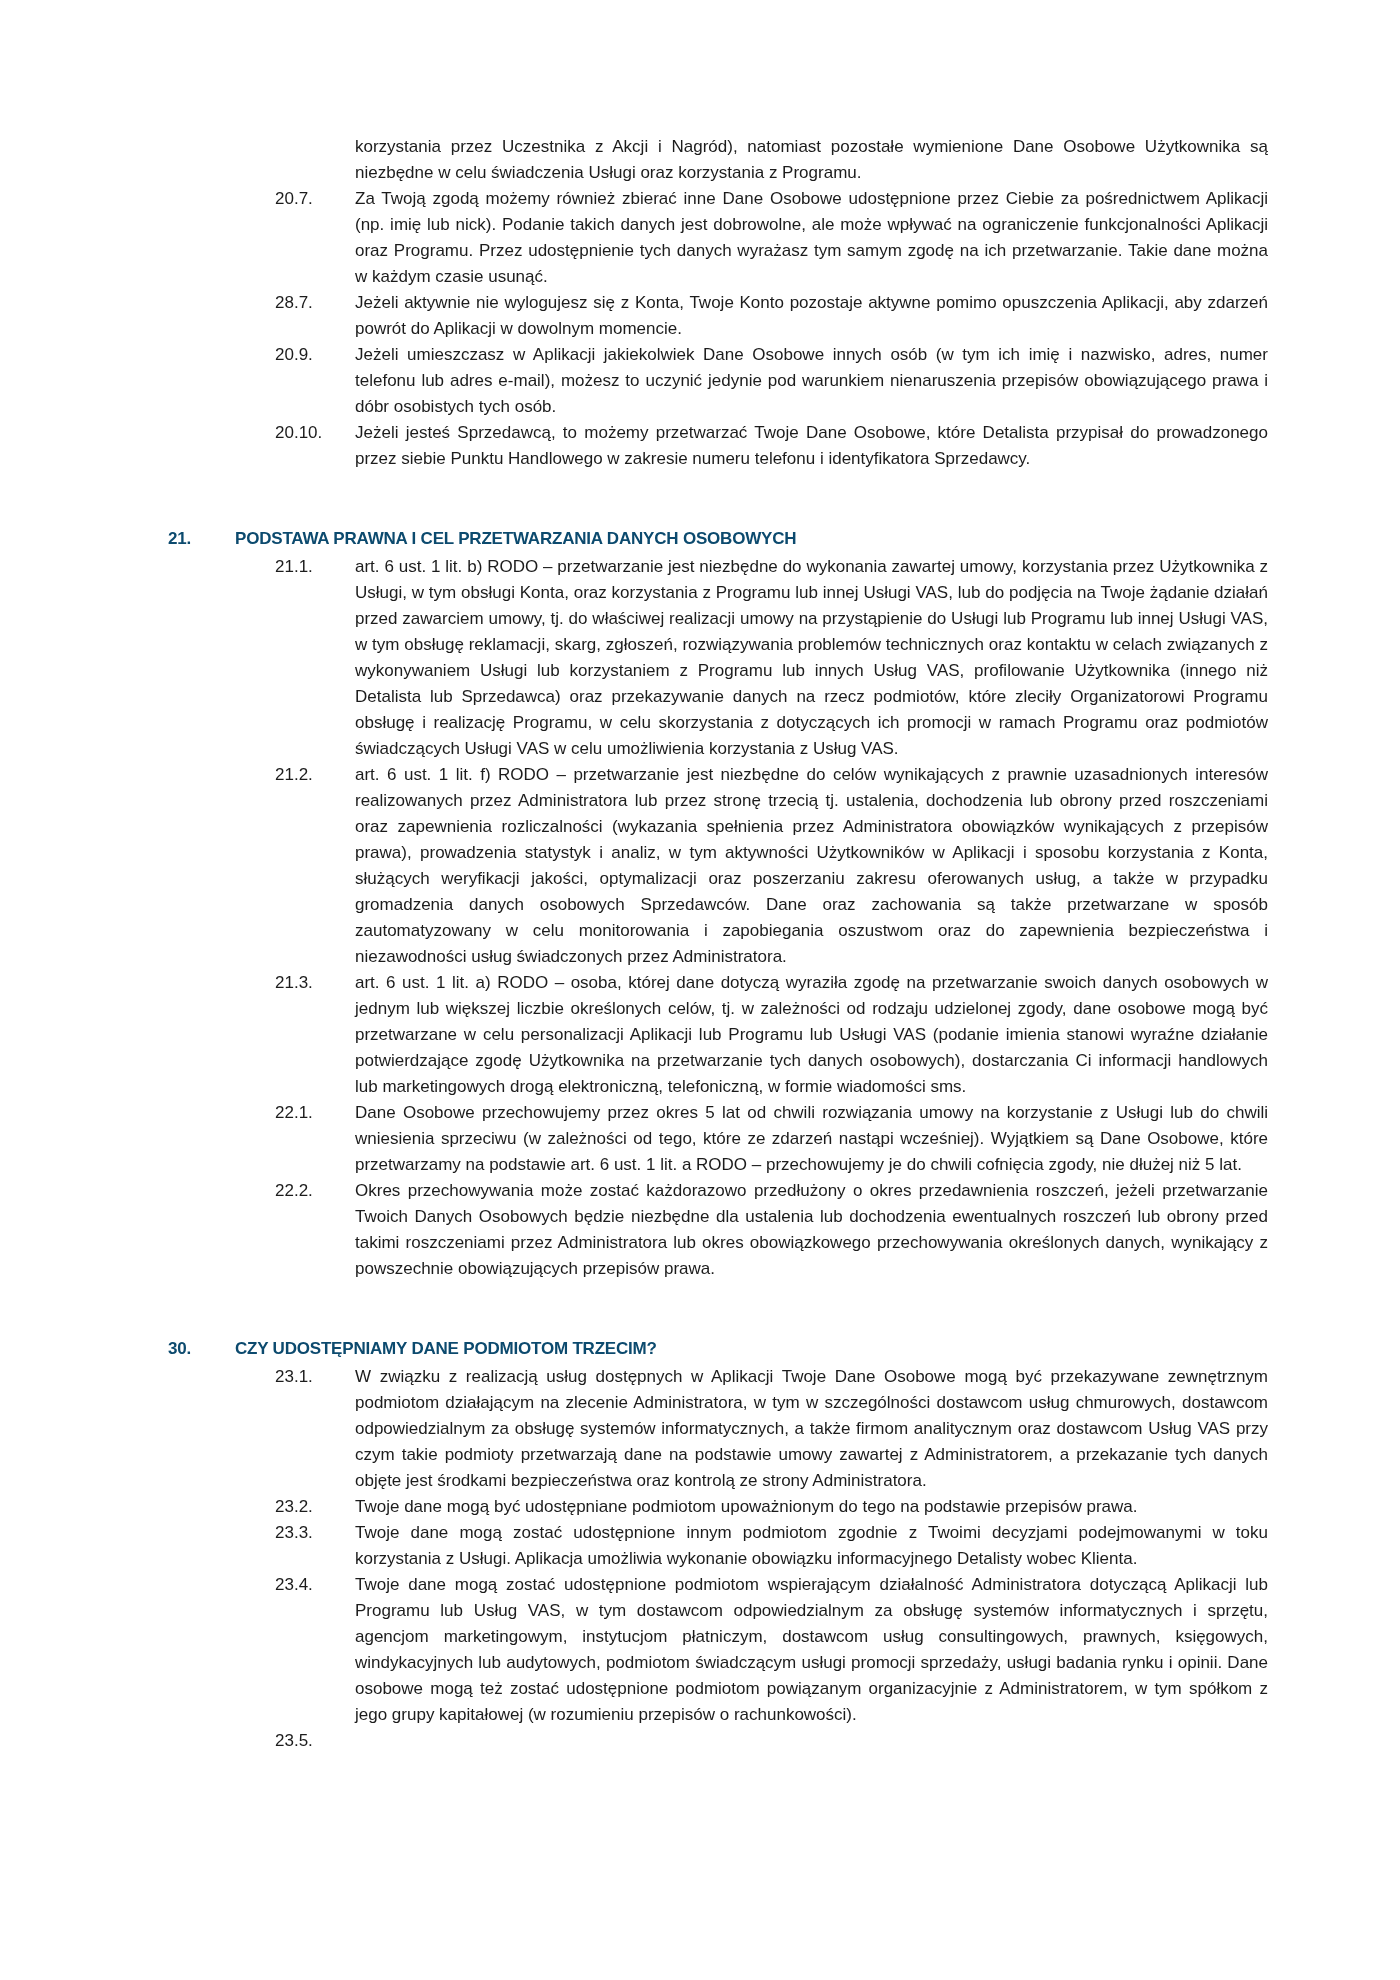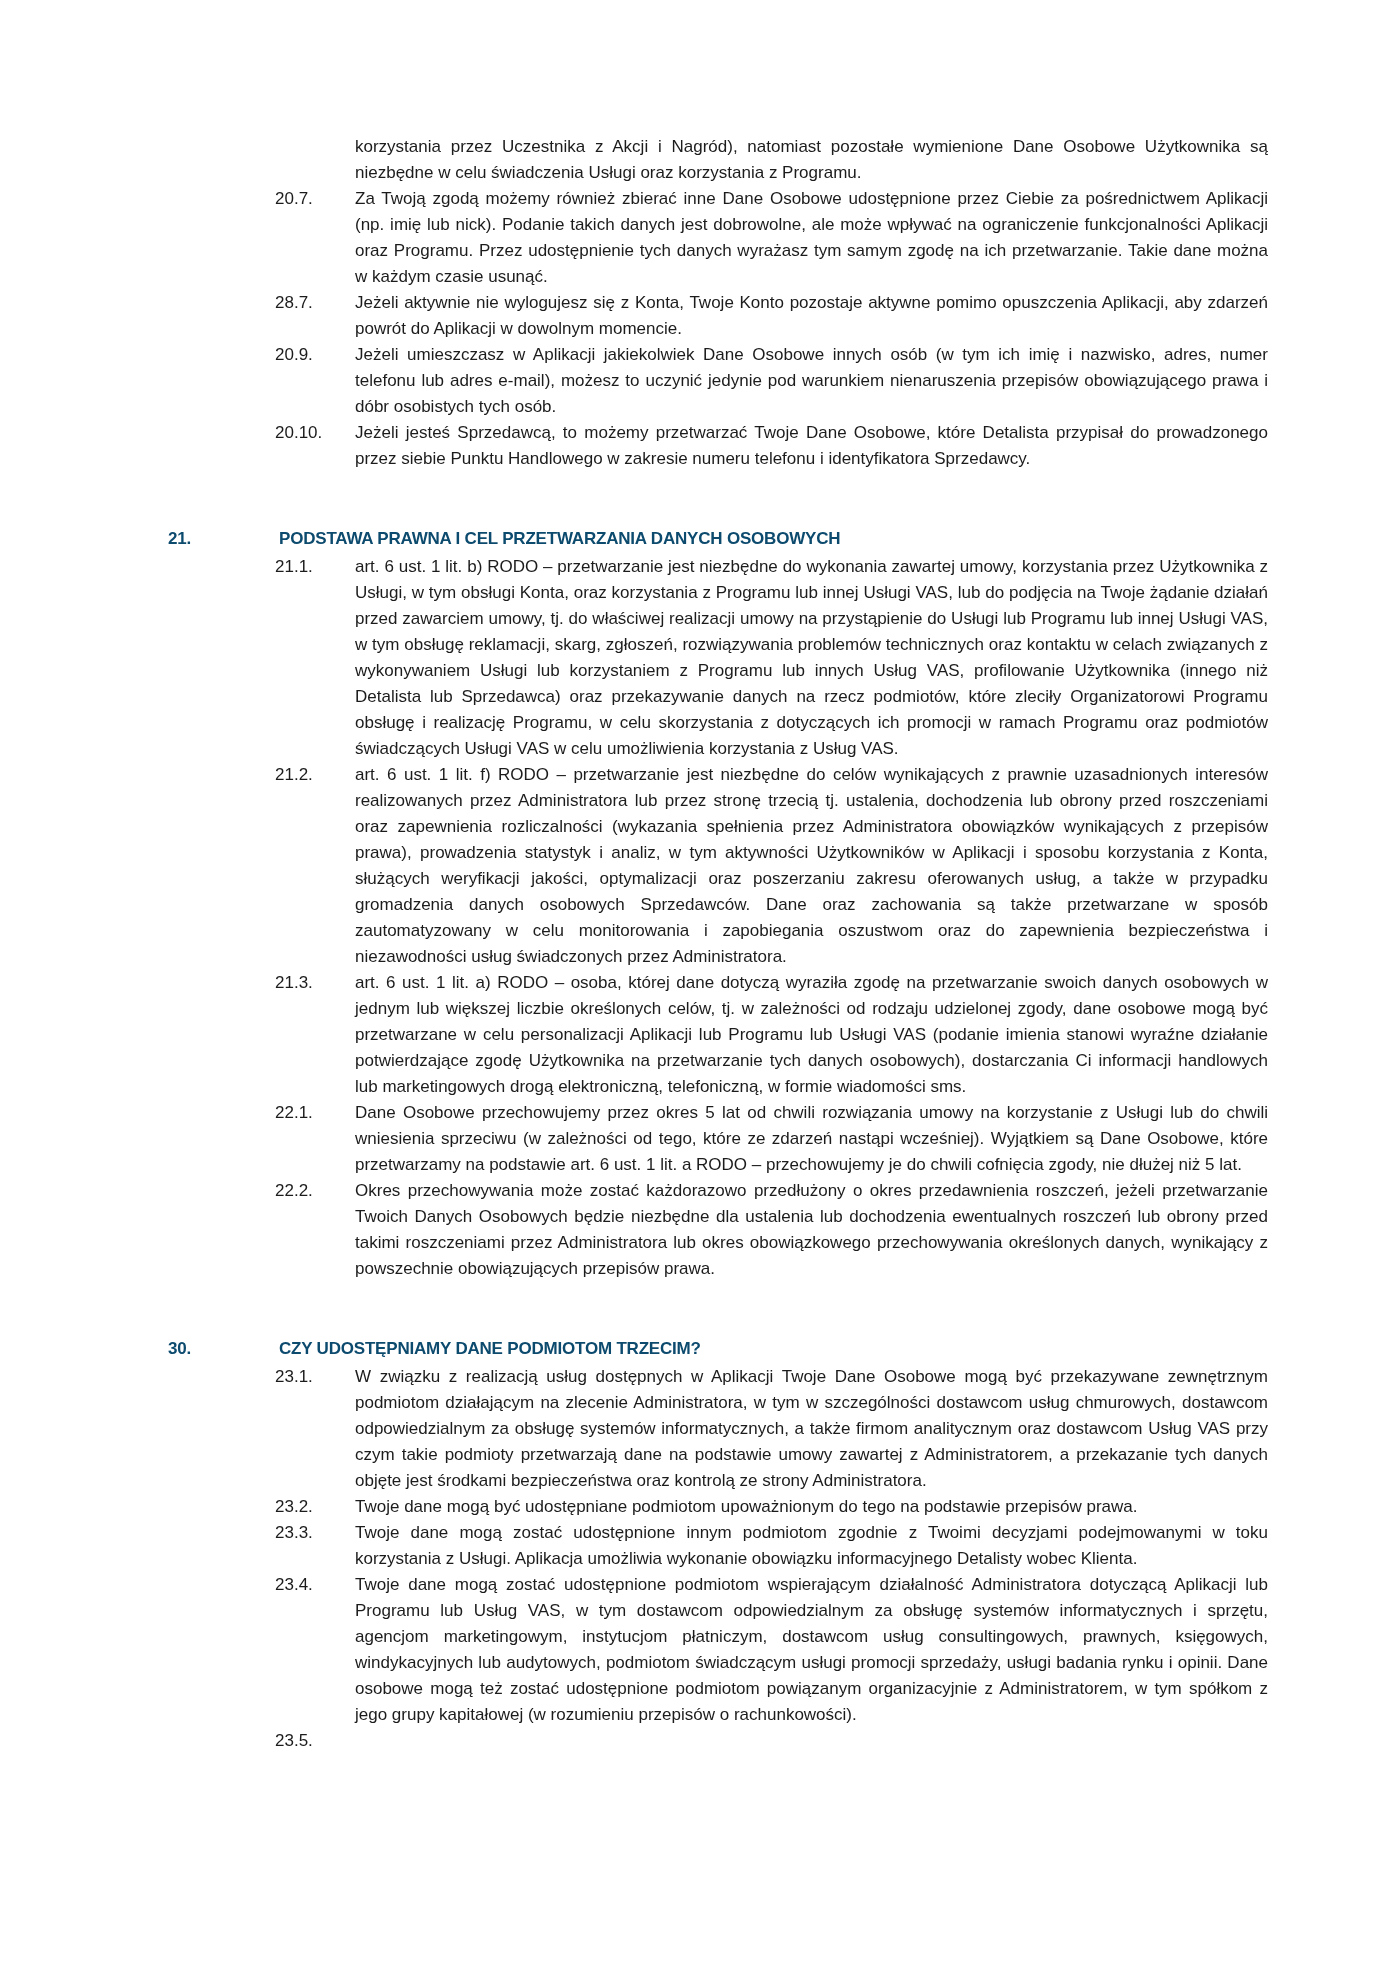--- a/index.html
+++ b/index.html
@@ -39,21 +39,20 @@
   }
   .cellC {            
     flex: none;
     width: 913px;
     text-align: justify;
     text-justify: inter-word;
   }
   .cellBC {           
     flex: none;
     width: 993px;
-    margin-left: 44px;
   }
   .row.heading {
     font-weight: bold;
     color: #0c4a6e;
     margin-top: 54px;
     margin-bottom: 2px;
     letter-spacing: -0.2px;
   }
   .row.item .cellB, .row.item .cellA {
     color: #1c1c1c;

